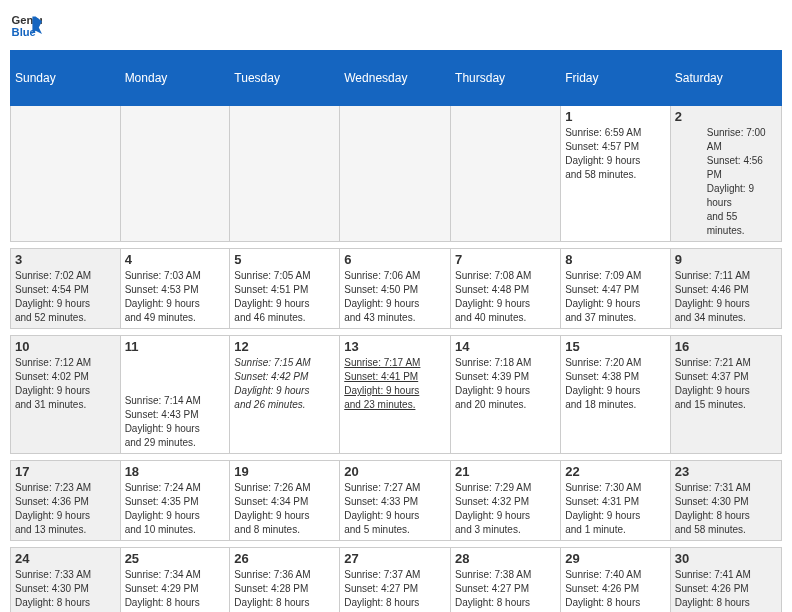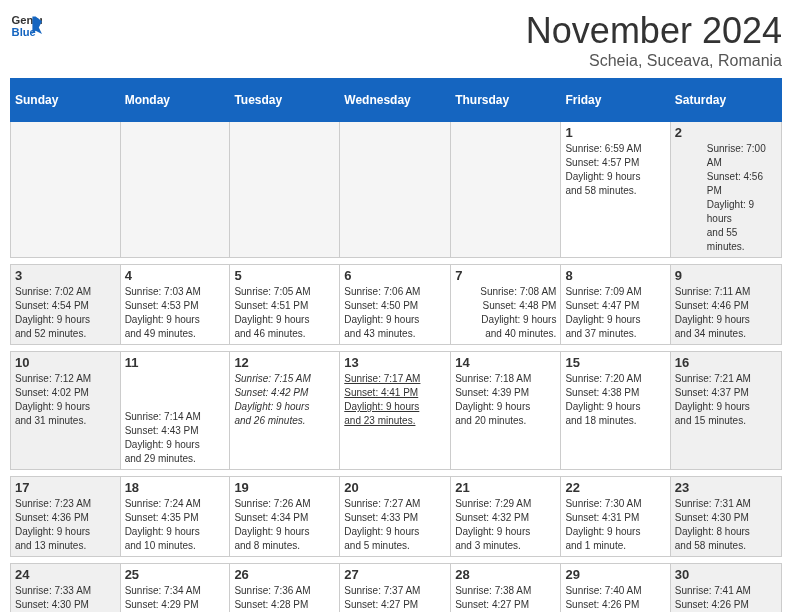--- a/index.html
+++ b/index.html
@@ -43,22 +43,22 @@
       color: #555;
     }
     .calendar {
       width: 100%;
       border-collapse: collapse;
     }
     .calendar th {
       background-color: #1565c0;
       color: #fff;
       font-size: 12px;
-      font-weight: bold;
-      padding: 14px 4px;
+      font-weight: normal;
+      padding: 20px 4px;
       text-align: left;
       border: 1px solid #1565c0;
     }
     .calendar td {
       border: 1px solid #ccc;
       vertical-align: top;
       padding: 3px 4px;
       width: 113px;
       min-height: 80px;
       font-size: 10px;
@@ -87,24 +87,20 @@
 <body>
 
 <div class="page">
   <div class="header">
     <div class="logo">
       <svg class="logo-icon" viewBox="0 0 40 40">
         <text x="2" y="18" font-size="14" font-weight="bold" fill="#333" font-family="Arial">General</text>
         <text x="2" y="32" font-size="14" font-weight="bold" fill="#1565c0" font-family="Arial">Blue</text>
         <polygon points="32,8 40,14 36,22 40,30 32,26 28,30 28,8" fill="#1565c0"></polygon>
       </svg>
-    </div>
-    <div class="title-block">
-      <div class="month-title">November 2024</div>
-      <div class="location">Scheia, Suceava, Romania</div>
     </div>
   </div>
 
   <table class="calendar">
     <thead>
       <tr>
         <th>Sunday</th>
         <th>Monday</th>
         <th>Tuesday</th>
         <th>Wednesday</th>
@@ -162,21 +158,21 @@
           </td>
           <td>
             <span class="day-number">6</span>
             <div class="day-info" style="white-space: pre-line;">Sunrise: 7:06 AM
 Sunset: 4:50 PM
 Daylight: 9 hours
 and 43 minutes.</div>
           </td>
           <td>
             <span class="day-number">7</span>
-            <div class="day-info" style="white-space: pre-line; text-align: right;">Sunrise: 7:08 AM
+            <div class="day-info" style="white-space: pre-line;">Sunrise: 7:08 AM
 Sunset: 4:48 PM
 Daylight: 9 hours
 and 40 minutes.</div>
           </td>
           <td>
             <span class="day-number">8</span>
             <div class="day-info" style="white-space: pre-line;">Sunrise: 7:09 AM
 Sunset: 4:47 PM
 Daylight: 9 hours
 and 37 minutes.</div>

